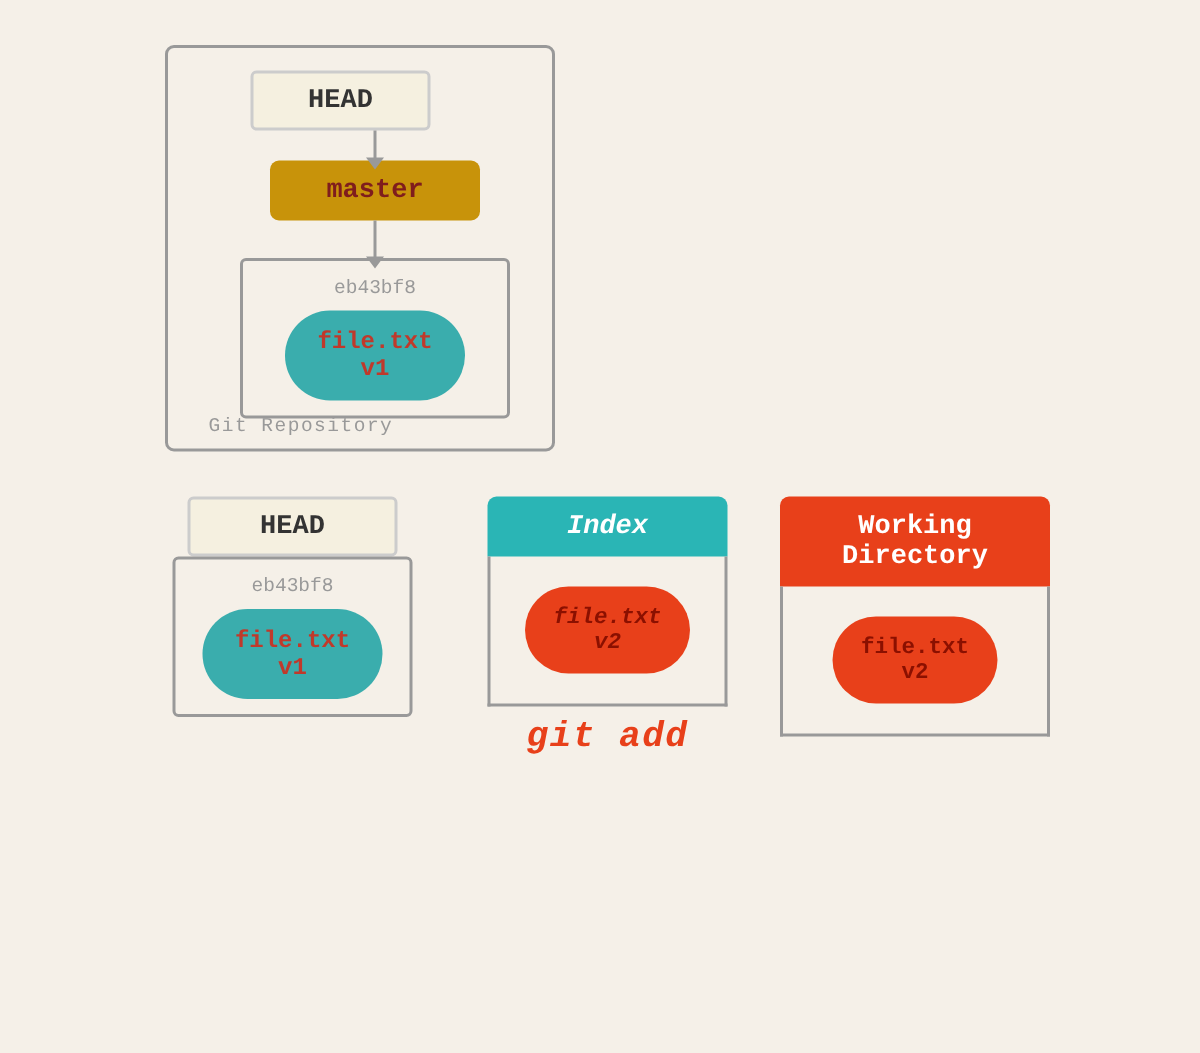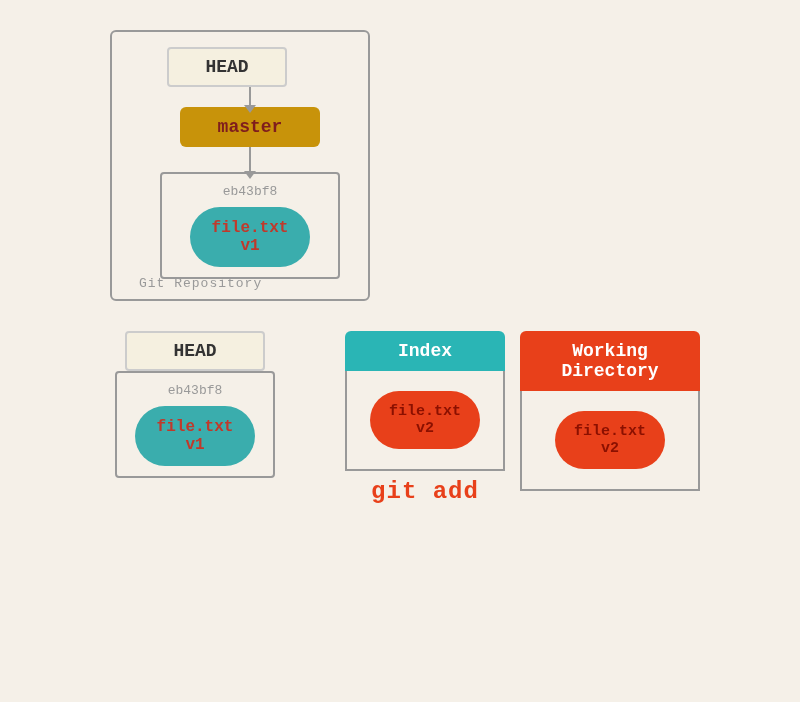--- a/index.html
+++ b/index.html
@@ -183,22 +183,23 @@
     .commit-hash-bottom {
       color: #999;
       font-size: 13px;
       margin-bottom: 8px;
     }
 
     
     .index-col {
       display: flex;
       flex-direction: column;
-      align-items: flex-end;
+      align-items: center;
       width: 200px;
+      font-style: italic;
     }
 
     .index-header {
       background: #2ab5b5;
       border-radius: 6px 6px 0 0;
       text-align: center;
       padding: 10px 15px;
       font-size: 18px;
       font-weight: bold;
       color: #fff;

